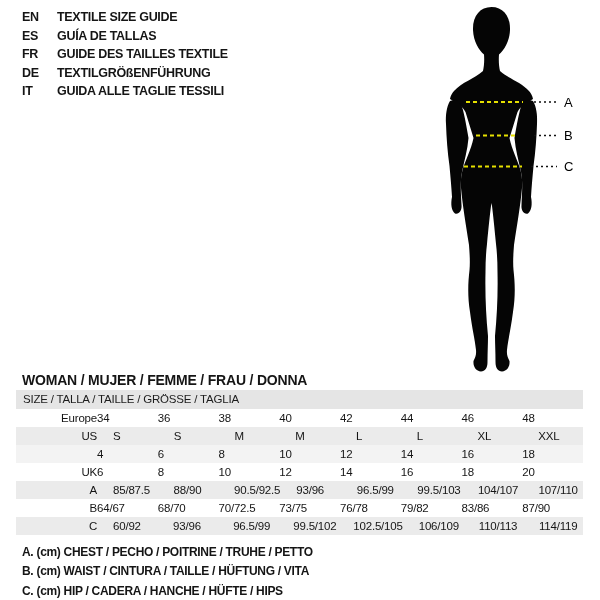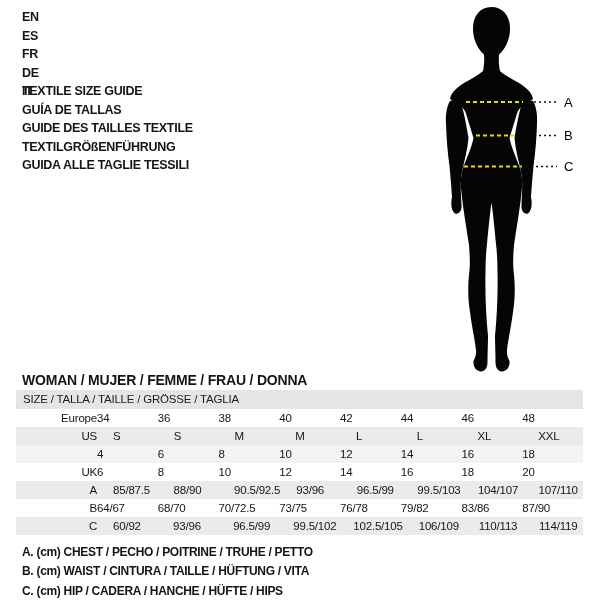--- a/index.html
+++ b/index.html
@@ -13,24 +13,24 @@
     overflow: hidden;
   }
 
   
   .lang-block {
     position: absolute; left: 22px; top: 8px;
   }
   .lang-row {
     display: flex;
     height: 18.6px; line-height: 18.6px;
-    font-size: 12.5px; font-weight: bold; letter-spacing: -0.3px; flex-direction: column;
+    font-size: 12.5px; font-weight: bold; letter-spacing: -0.3px;
   }
   .lang-code { width: 35px; flex: 0 0 35px; }
-  .lang-text { white-space: nowrap; margin-top: 39px; }
+  .lang-text { white-space: nowrap; }
 
   
   .figure-wrap { position: absolute; left: 410px; top: 0; width: 190px; height: 380px; }
   .figure-wrap svg { display: block; }
   .marker-label {
     font-size: 13px; letter-spacing: 0;
     font-family: "Liberation Sans", sans-serif;
   }
 
   

